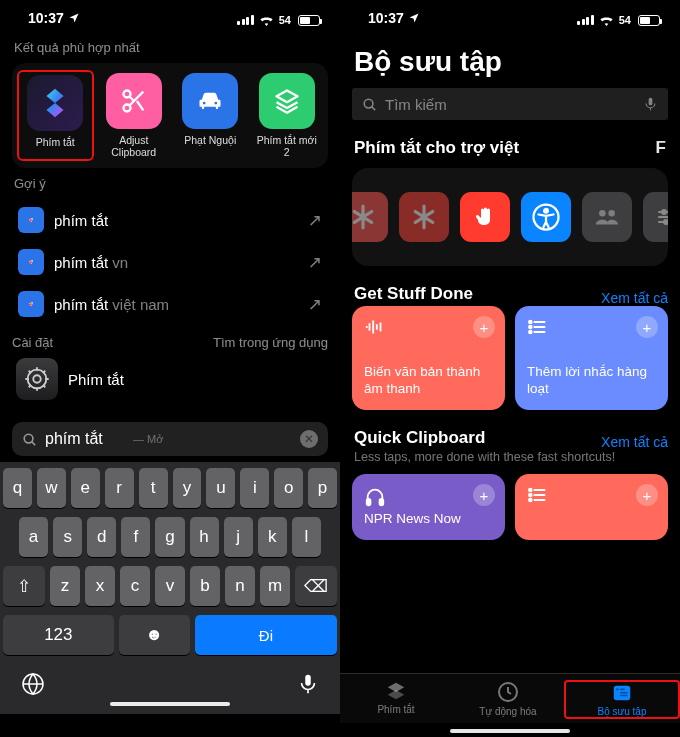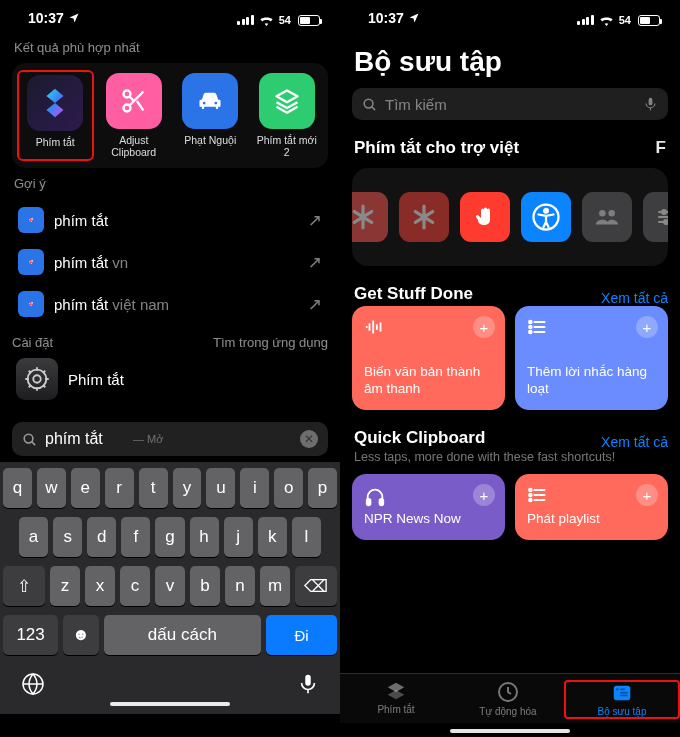--- a/index.html
+++ b/index.html
@@ -44,21 +44,21 @@
 .key.wide { flex: 1.4; }
 .key.space { flex: 4; }
 .key.go { background: #0a7aff; flex: 1.8; font-size: 15px; }
 .kb-bottom { display: flex; justify-content: space-between; align-items: center; padding: 8px 18px 0; }
 .kb-globe,.kb-mic { font-size: 22px; color: #fff; }
 .home-ind { width: 120px; height: 4px; background: #fff; border-radius: 3px; margin: 6px auto 0; opacity: 0.9; }
 
 
 .right-content { flex: 1; display: flex; flex-direction: column; padding: 0 12px; overflow: hidden; }
 .page-title { font-size: 28px; font-weight: 700; margin: 14px 2px 10px; }
-.search2 { background: rgba(255,255,255,0.12); border-radius: 10px; display: flex; align-items: center; padding: 7px 10px; gap: 8px; color: rgba(255,255,255,0.45); font-size: 15px; }
+.search2 { background: rgba(255,255,255,0.12); border-radius: 3px; display: flex; align-items: center; padding: 7px 10px; gap: 8px; color: rgba(255,255,255,0.45); font-size: 15px; }
 .search2 .mic { margin-left: auto; }
 .sect-h { font-size: 17px; font-weight: 600; margin: 18px 2px 2px; }
 .sect-p { color: rgba(255,255,255,0.45); font-size: 12.5px; margin: 0 2px 10px; }
 .sect-hdr2 { display: flex; justify-content: space-between; align-items: flex-end; }
 .see-all { color: #0a84ff; font-size: 14px; }
 .a11y-carousel { background: rgba(255,255,255,0.07); border-radius: 16px; padding: 24px 14px; display: flex; gap: 11px; align-items: center; overflow: hidden; }
 .a11y-item { width: 50px; height: 50px; border-radius: 11px; flex-shrink: 0; display: flex; align-items: center; justify-content: center; font-size: 24px; }
 .card-row { display: flex; gap: 10px; }
 .card { flex: 1; border-radius: 14px; padding: 12px; height: 104px; position: relative; display: flex; flex-direction: column; justify-content: space-between; }
 .card-ic { font-size: 18px; }
@@ -239,21 +239,20 @@
           <div class="key ">c</div>
           <div class="key ">v</div>
           <div class="key ">b</div>
           <div class="key ">n</div>
           <div class="key ">m</div>
           <div class="key dark wide">⌫</div>
         </div>
       <div class="kb-row">
         <div class="key dark wide">123</div>
         <div class="key dark" style="flex:0.9">☻</div>
-        <div class="key space">dấu cách</div>
         <div class="key go">Đi</div>
       </div>
       <div class="kb-bottom">
         <span class="kb-globe">
           <svg width="24" height="24" viewBox="0 0 24 24" fill="none" stroke="#fff" stroke-width="1.5">
               <circle cx="12" cy="12" r="10"></circle>
               <path d="M2 12h20M12 2c2.5 3 4 6.5 4 10s-1.5 7-4 10c-2.5-3-4-6.5-4-10s1.5-7 4-10z"></path>
             </svg>
         </span>
         <span class="kb-mic">
@@ -404,21 +403,20 @@
             <svg width="20" height="18" viewBox="0 0 24 20" stroke="#fff" stroke-width="2.5" fill="none" stroke-linecap="round">
               <circle cx="4" cy="4" r="1.5" fill="#fff"></circle>
               <path d="M9 4h12"></path>
               <circle cx="4" cy="10" r="1.5" fill="#fff"></circle>
               <path d="M9 10h12"></path>
               <circle cx="4" cy="16" r="1.5" fill="#fff"></circle>
               <path d="M9 16h12"></path>
             </svg>
           </div>
           <div class="card-plus">+</div>
-          <div class="card-title" style="margin-top:auto">Phát playlist</div>
         </div>
       </div>
 
     <div style="flex:1"></div>
     <div class="tabbar" id="tabbar">
         <div class="tab">
           <div class="tab-ic">
             <svg width="24" height="22" viewBox="0 0 24 24" fill="currentColor">
               <path d="M12 3l9 5-9 5-9-5z" opacity="0.9"></path>
               <path d="M12 11l9 5-9 5-9-5z" opacity="0.6"></path>

